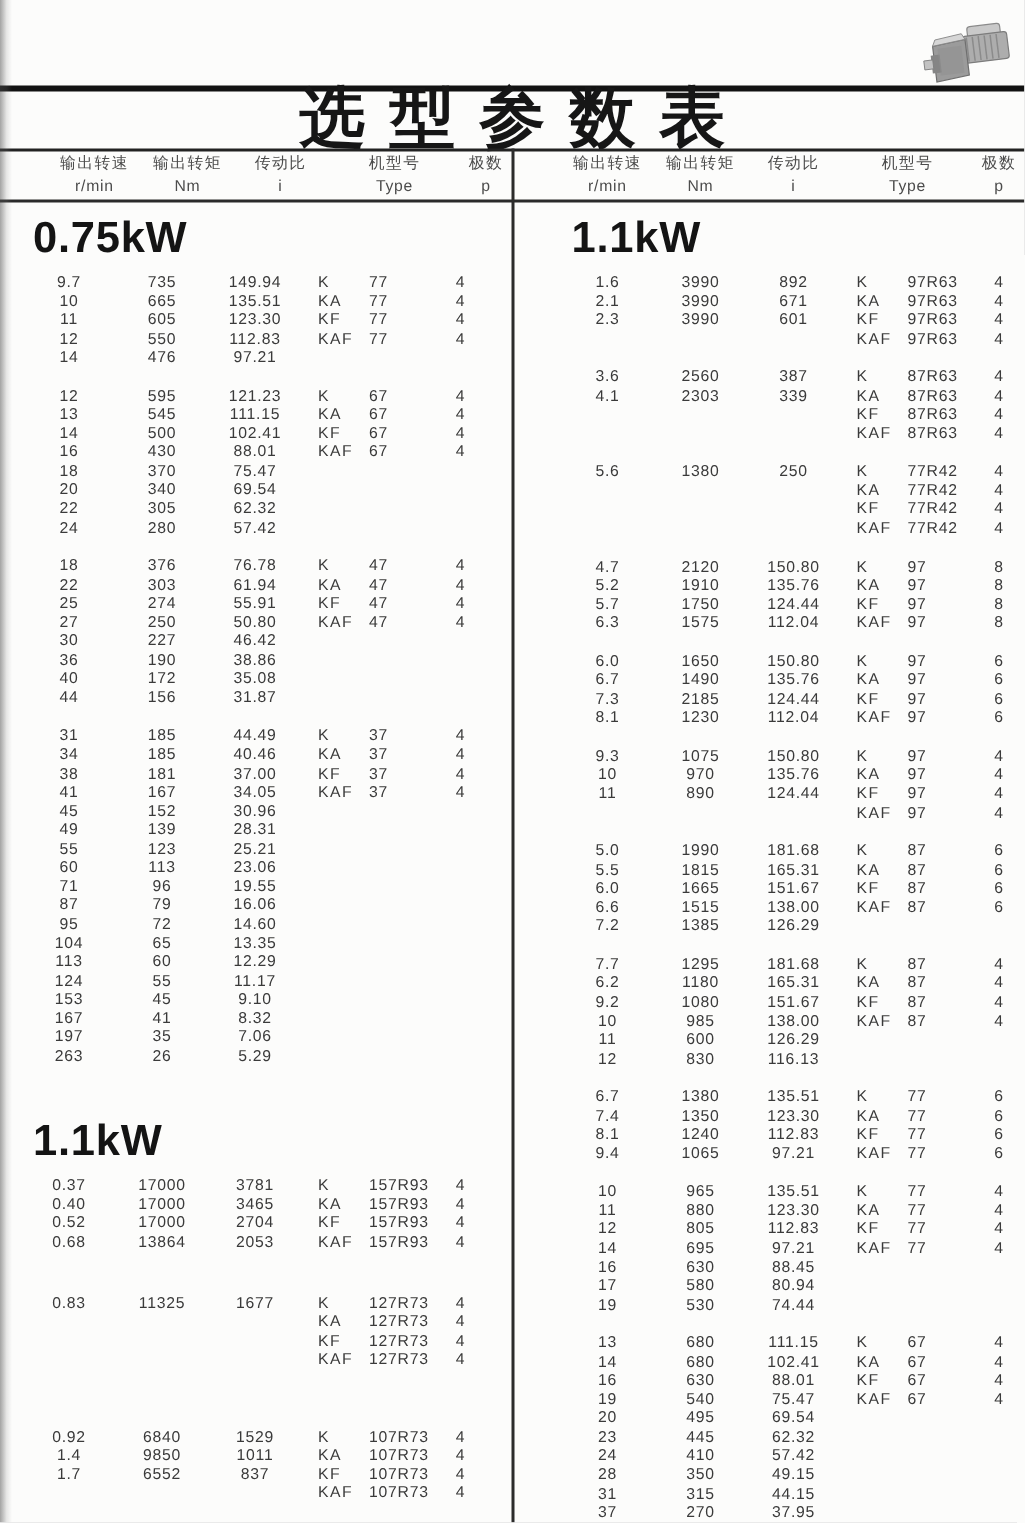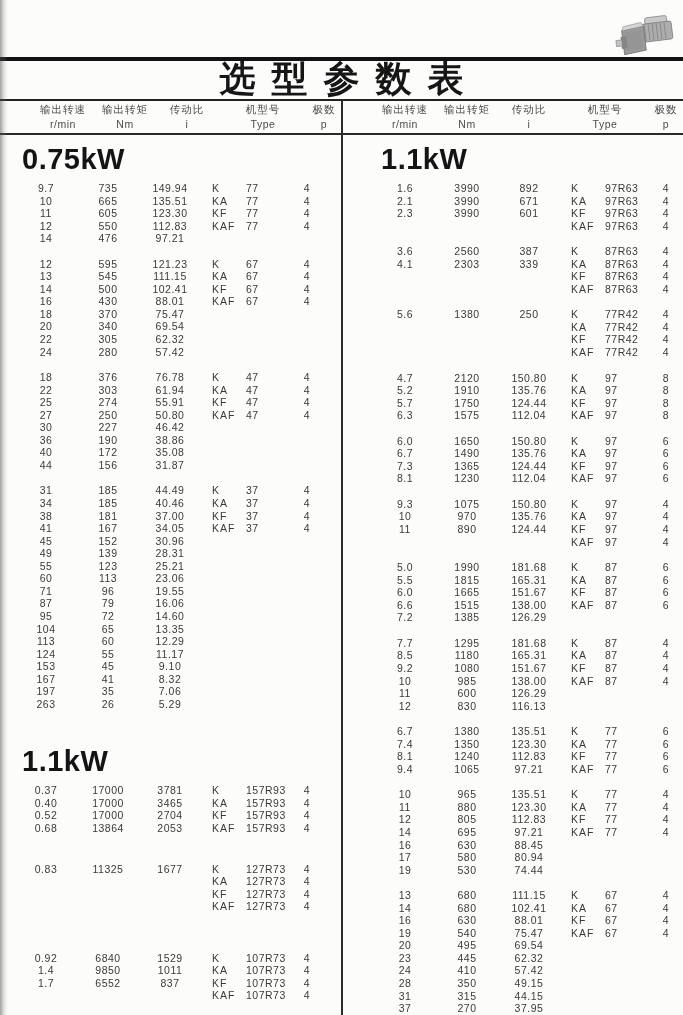--- a/index.html
+++ b/index.html
@@ -11,21 +11,21 @@
   }
   .scan-edge {
     position:absolute; left:0; top:0; width:8px; height:100%;
     background:linear-gradient(90deg, rgba(75,75,75,.5), rgba(130,130,130,.18) 55%, rgba(0,0,0,0));
     z-index:5;
   }
   .motor { position:absolute; top:10px; right:4px; width:66px; height:52px; z-index:4; }
   .top-rule { position:absolute; top:57px; left:0; width:683px; height:4px; background:#121212; }
   .title {
     position:absolute; top:60px; left:0; width:683px; margin:0;
-    text-align:center; font-size:36px; line-height:38px; font-weight:bold;
+    text-align:center; font-size:44px; line-height:38px; font-weight:bold;
     letter-spacing:16px; text-indent:16px; color:#161616;
   }
   .rule-a { position:absolute; top:99px; left:0; width:683px; height:2px; background:#222; }
   .rule-b { position:absolute; top:133px; left:0; width:683px; height:2px; background:#2a2a2a; }
   .col-divider { position:absolute; top:99px; left:341px; width:2px; height:916px; background:#2b2b2b; }
 
   .theads { position:absolute; top:101px; left:0; width:683px; height:31px; display:flex; }
   .thead { width:341px; display:grid; grid-template-columns:68px 56px 68px 84px 38px; padding-left:29px; box-sizing:border-box; }
   .thead + .thead { margin-left:1px; }
   .th { text-align:center; font-size:10.5px; color:#4c4c4c; }
@@ -849,21 +849,21 @@
             <div class="c2">1490</div>
             <div class="c3">135.76</div>
             <div class="c4">
               <span class="pfx">KA</span>
               <span>97</span>
             </div>
             <div class="c5">6</div>
           </div>
           <div class="row">
             <div class="c1">7.3</div>
-            <div class="c2">1365</div>
+            <div class="c2">2185</div>
             <div class="c3">124.44</div>
             <div class="c4">
               <span class="pfx">KF</span>
               <span>97</span>
             </div>
             <div class="c5">6</div>
           </div>
           <div class="row">
             <div class="c1">8.1</div>
             <div class="c2">1230</div>
@@ -974,21 +974,21 @@
             <div class="c1">7.7</div>
             <div class="c2">1295</div>
             <div class="c3">181.68</div>
             <div class="c4">
               <span class="pfx">K</span>
               <span>87</span>
             </div>
             <div class="c5">4</div>
           </div>
           <div class="row">
-            <div class="c1">8.5</div>
+            <div class="c1">6.2</div>
             <div class="c2">1180</div>
             <div class="c3">165.31</div>
             <div class="c4">
               <span class="pfx">KA</span>
               <span>87</span>
             </div>
             <div class="c5">4</div>
           </div>
           <div class="row">
             <div class="c1">9.2</div>

